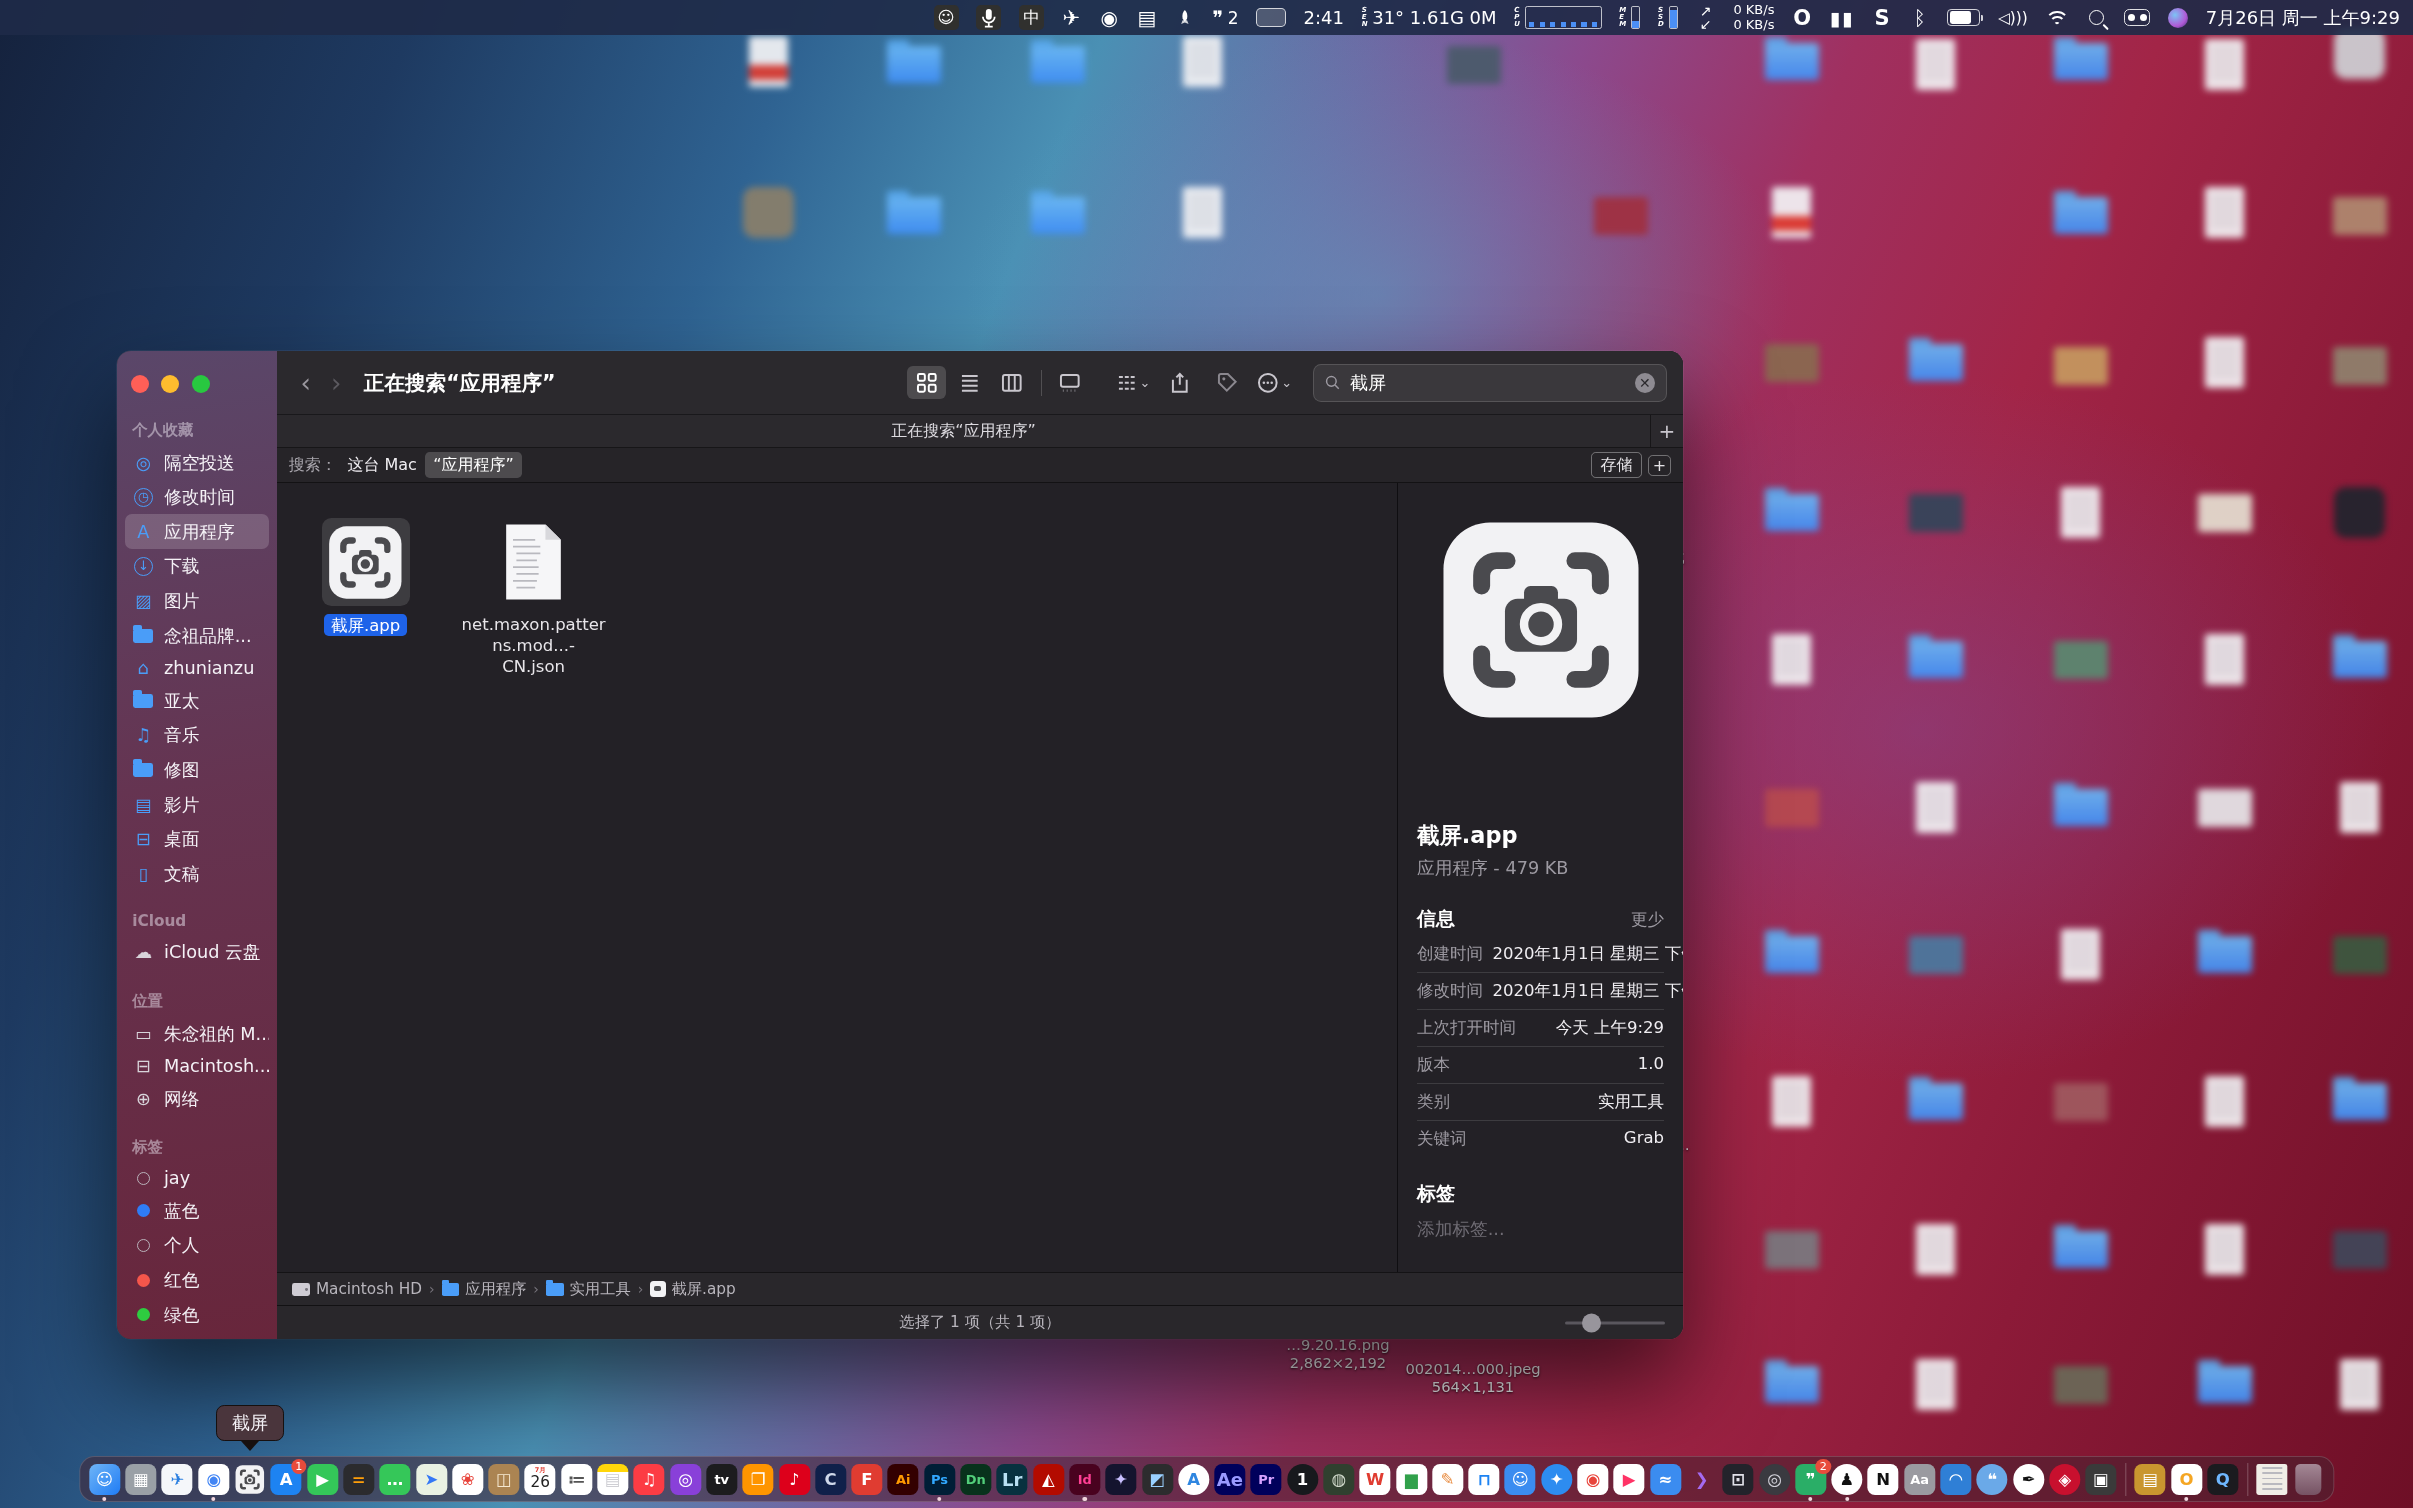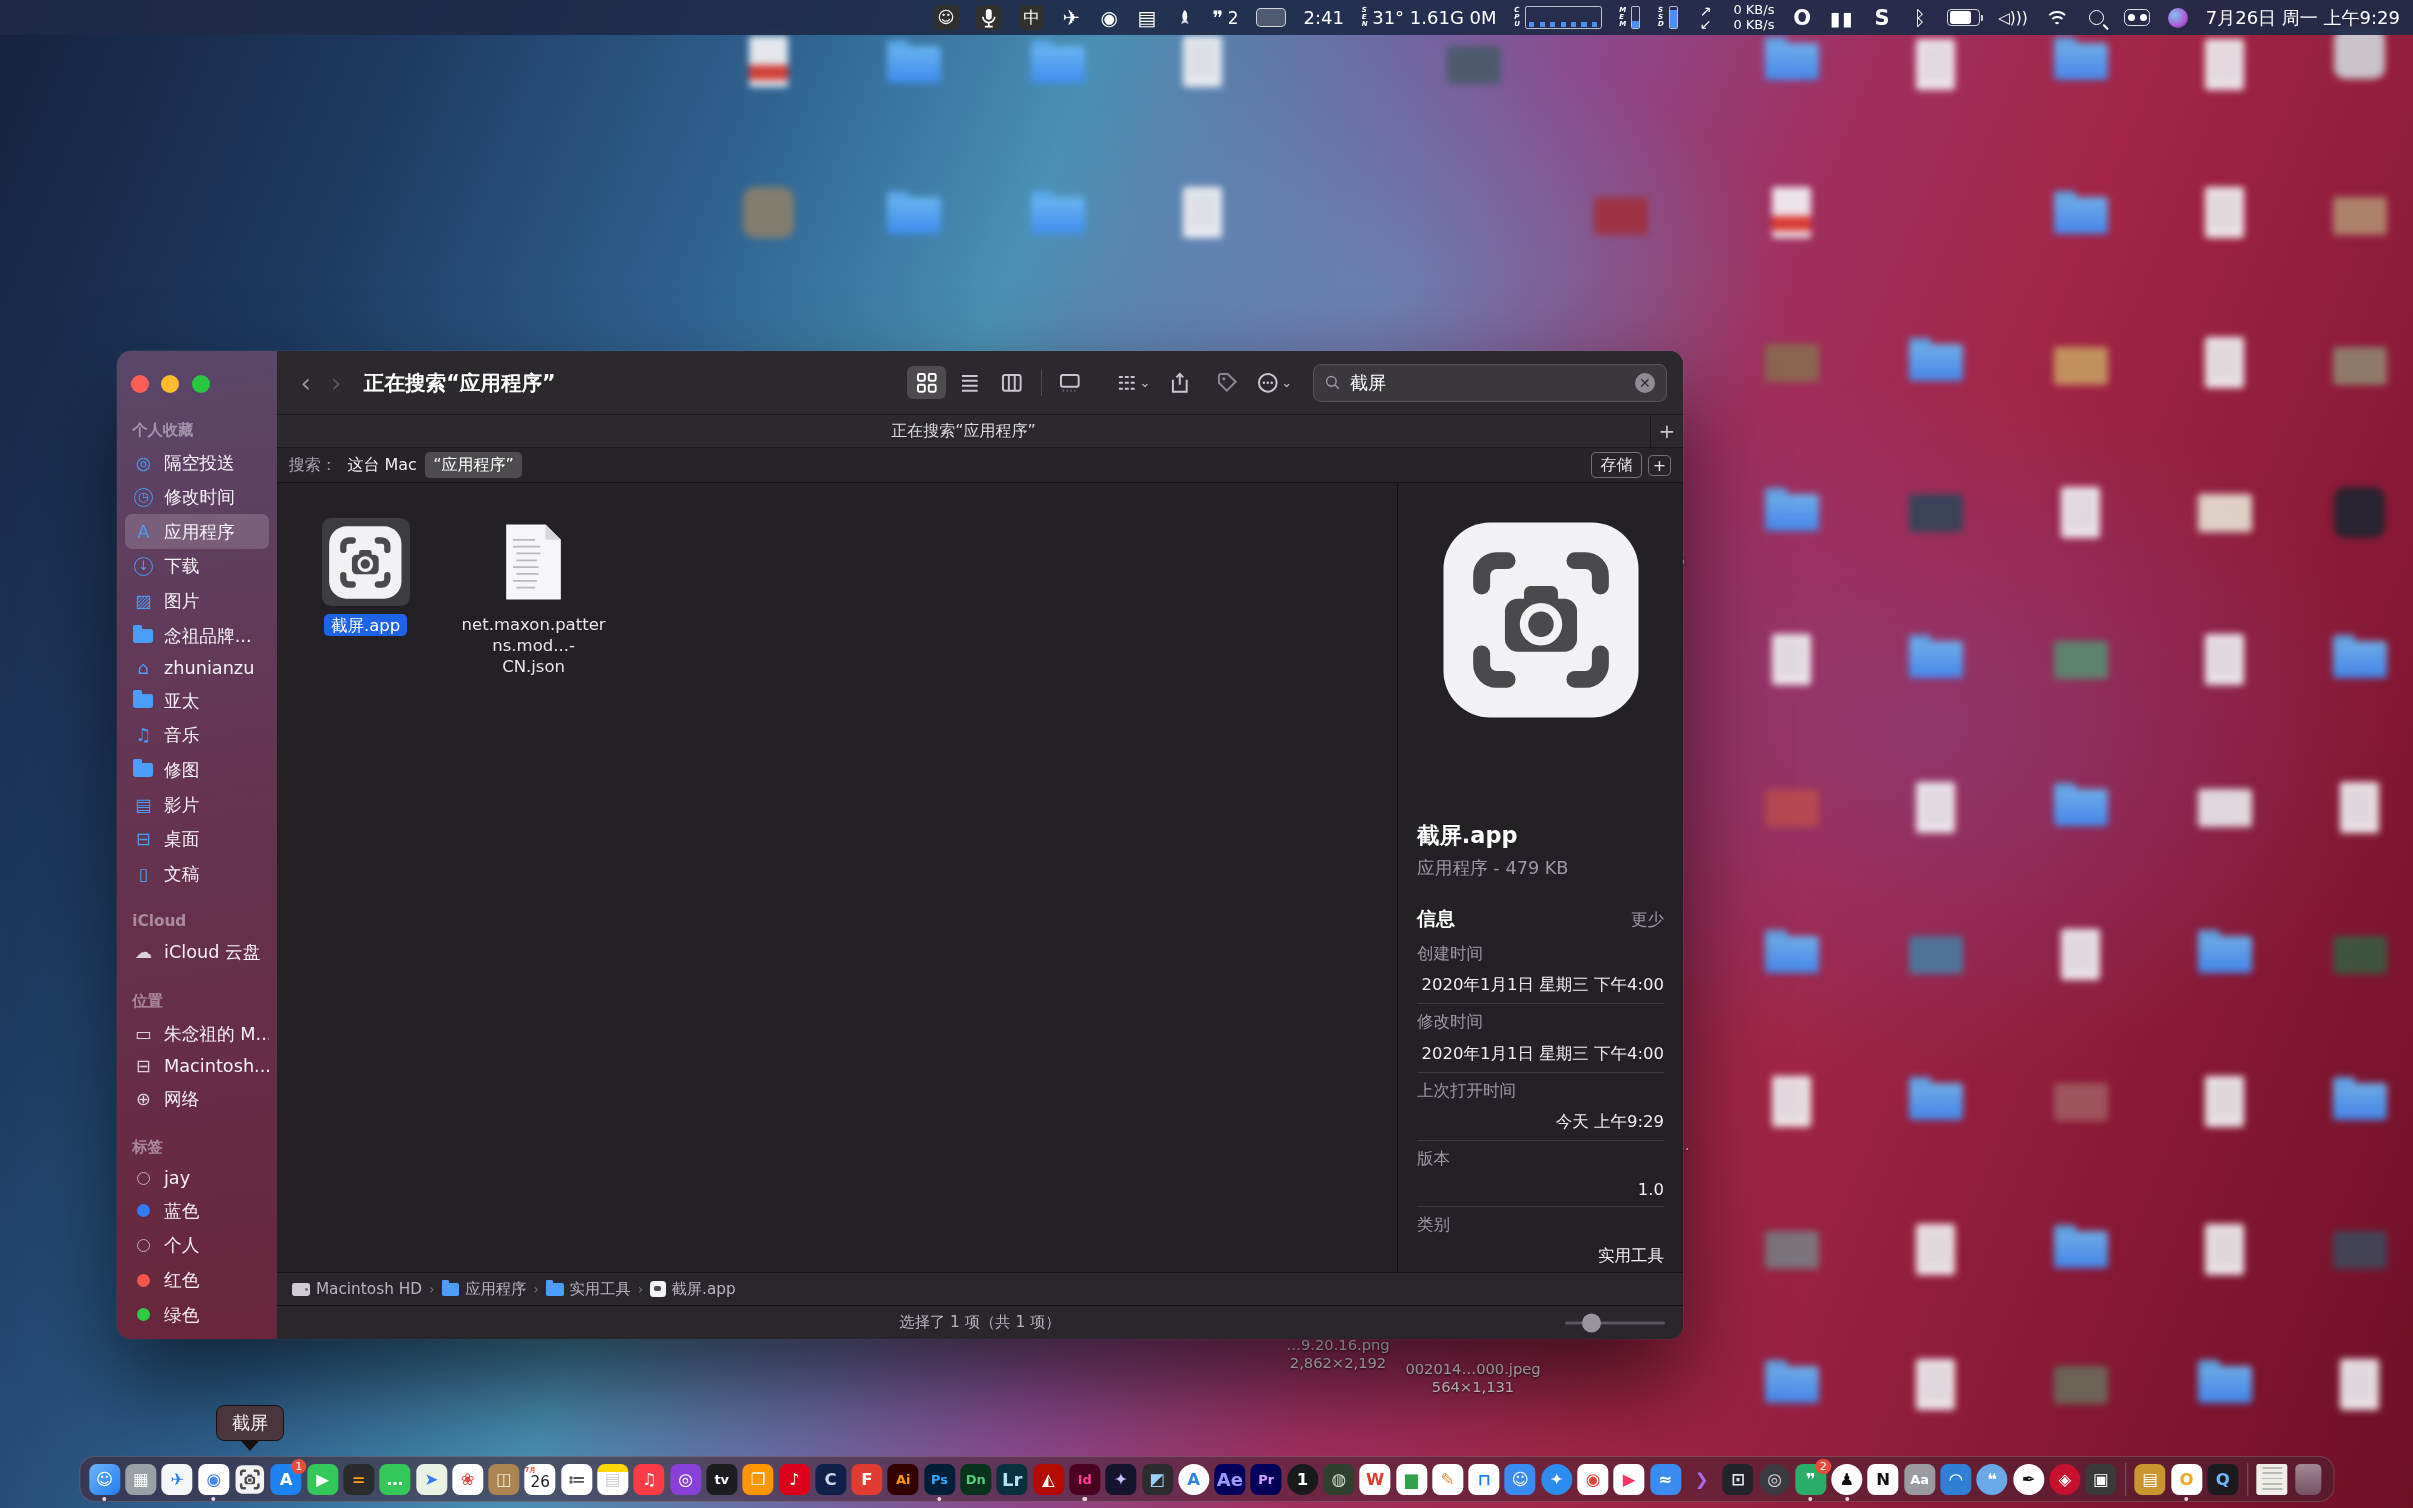--- a/index.html
+++ b/index.html
@@ -126,21 +126,21 @@
   .divider-v { width:0.6px; background:rgba(0,0,0,.55); }
 
   .preview { width:285px; flex:none; padding:20px 19px 0; display:flex; flex-direction:column; overflow:hidden; }
   .pv-icon { align-self:center; margin-top:10.6px; }
   .pv-name { font-size:22.4px; font-weight:bold; color:#fff; margin-top:94px; }
   .pv-kind { font-size:17.7px; color:#9c99a1; margin-top:5.9px; }
   .pv-sec { display:flex; align-items:baseline; margin-top:26px; }
   .pv-sec .h { font-size:19px; font-weight:bold; color:#fff; flex:1; }
   .pv-sec .less { font-size:16.5px; color:#9c99a1; }
   .pv-rows { margin-top:3.5px; }
-  .pv-row { display:flex; border-bottom:0.6px solid rgba(255,255,255,.12); padding:7px 0; font-size:16.5px; gap:9.4px;flex-direction:column; }
+  .pv-row { display:flex; border-bottom:0.6px solid rgba(255,255,255,.12); padding:7px 0; font-size:16.5px; gap:9.4px; }
   .pv-row:last-child { border-bottom:none; }
   .pv-row .l { color:#9c99a1; white-space:nowrap; }
   .pv-row .v { color:#f0eef2; margin-left:auto; text-align:right; white-space:nowrap; }
   .pv-tags-h { font-size:19px; font-weight:bold; color:#fff; margin-top:23.6px; }
   .pv-addtag { font-size:17.7px; color:#6f6c74; margin-top:10.6px; }
 
   .pathbar { height:33px; flex:none; background:#29272b; border-top:0.6px solid rgba(0,0,0,.5); display:flex; align-items:center; padding:0 15.3px; gap:7px; font-size:15.3px; color:#b8b5bc; }
   .pb-item { display:flex; align-items:center; gap:5.9px; white-space:nowrap; }
   .pb-sep { color:#77747c; font-size:14px; }
   .pb-drive { width:17.7px; height:13px; border-radius:2.4px; background:#cfccd4; position:relative; }
@@ -162,21 +162,21 @@
   .json-150 svg { width:71px; height:82px; }
 
   
   .dock { position:absolute; left:50%; bottom:5.9px; transform:translateX(-50%); height:46px; border-radius:15.3px;
     background:rgba(70,34,48,.55); border:0.6px solid rgba(255,255,255,.16); display:flex; align-items:center; gap:5.3px; padding:0 9.4px; z-index:60; }
   .dock-item { position:relative; width:31px; height:31px; flex:none; display:flex; align-items:center; justify-content:center; }
   .dock-glyph { width:31px; height:31px; border-radius:7.7px; display:flex; align-items:center; justify-content:center; font-weight:bold; overflow:hidden; }
   .dock-item .rundot { position:absolute; bottom:-6.5px; left:50%; transform:translateX(-50%); width:4.1px; height:4.1px; border-radius:50%; background:#f0d5dd; }
   .dock-item .dbadge { position:absolute; top:-4.7px; right:-4.7px; background:#e84b3c; color:#fff; border-radius:9.4px; min-width:15.3px; height:15.3px; font-size:11.2px; display:flex; align-items:center; justify-content:center; padding:0 2.9px; }
   .dock-sep { width:0.6px; height:33px; background:rgba(255,255,255,.25); flex:none; margin:0 3.5px; }
-  .cal-top { position:absolute; top:2.4px; left:0; right:0; text-align:left; font-size:6.5px; color:#e03c31; font-weight:bold; }
+  .cal-top { position:absolute; top:2.4px; left:0; right:0; text-align:center; font-size:6.5px; color:#e03c31; font-weight:bold; }
   .cal-num { font-size:15.3px; color:#222; margin-top:5.9px; font-weight:normal; }
   .trash-shape { width:26px; height:31px; background:linear-gradient(rgba(225,225,235,.55), rgba(150,150,165,.45)); border-radius:4.7px 4.7px 7px 7px; }
 
   .dock-tooltip { position:absolute; bottom:54px; left:50%; transform:translateX(-50%); background:#4a353c; border:1.8px solid #17100f;
     border-radius:8.2px; color:#f4f1f6; font-size:18px; padding:4.7px 15.3px; white-space:nowrap; }
   .dock-tooltip::after { content:""; position:absolute; left:50%; bottom:-11.2px; transform:translateX(-50%);
     border:9.4px solid transparent; border-top:10.6px solid #17100f; border-bottom:none; }
 
   svg { display:block; }
   .ico-svg { width:23.6px; height:23.6px; }

